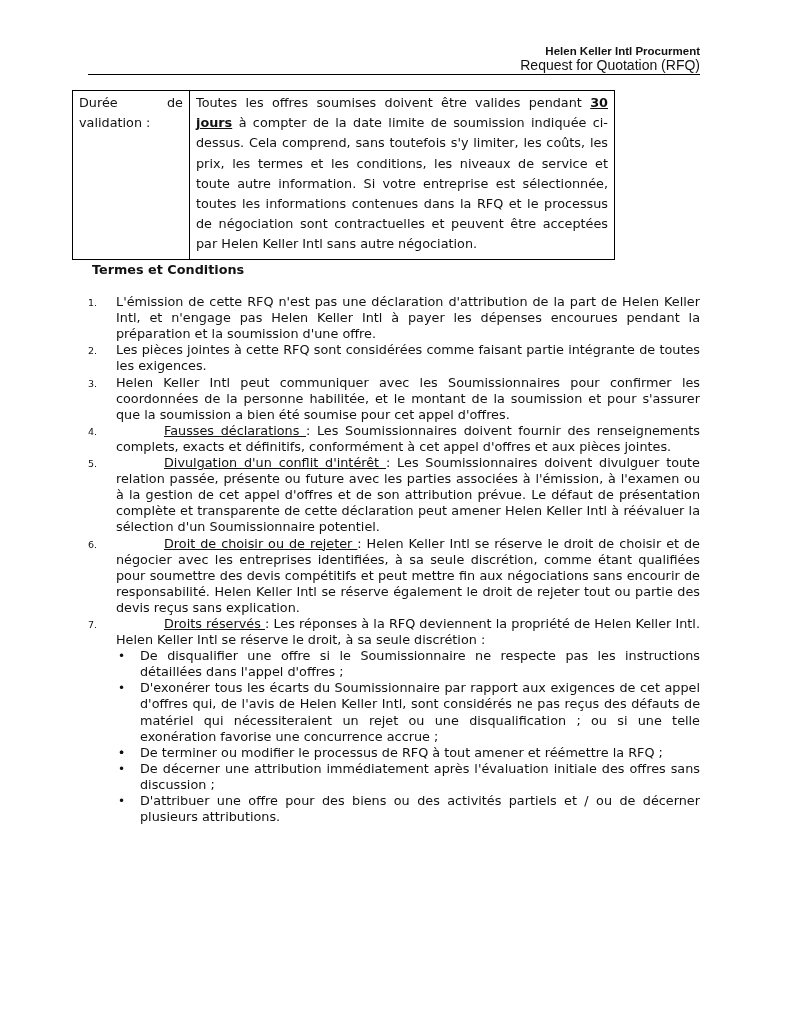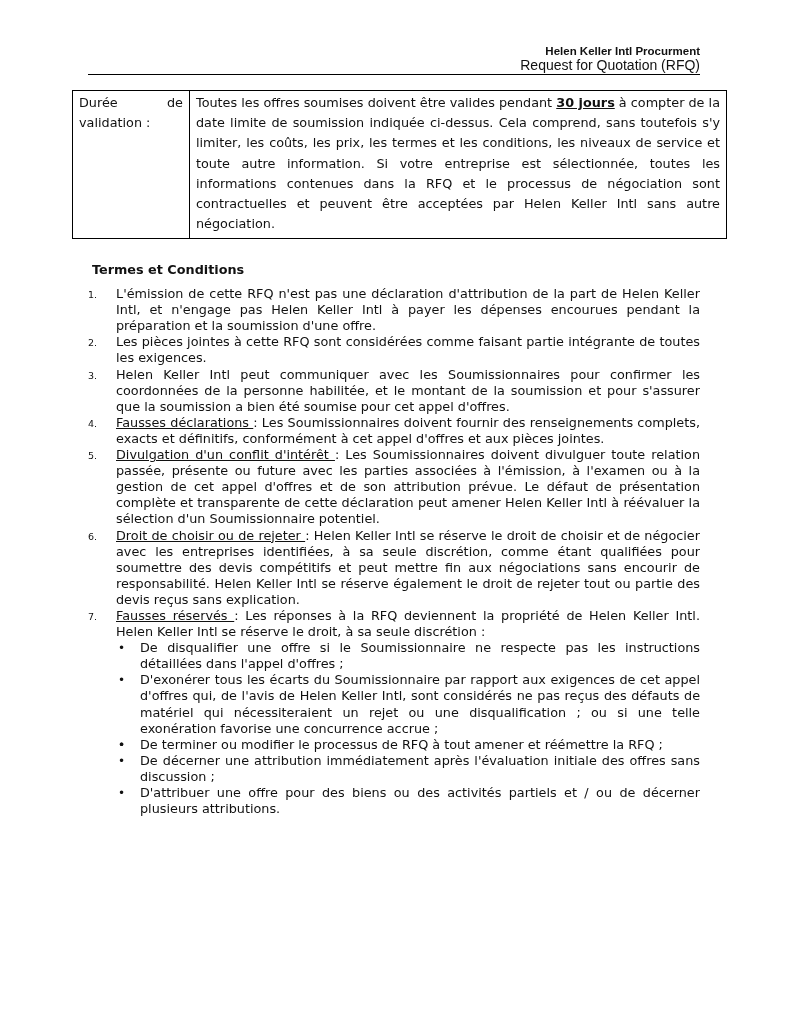--- a/index.html
+++ b/index.html
@@ -11,38 +11,38 @@
       position: absolute; left: 88px; top: 44px; width: 612px;
       text-align: right; font-family: Liberation Sans, sans-serif;
     }
     .header .org { font-weight: bold; font-size: 11.5px; line-height: 14px; }
     .header .doc { font-size: 14px; line-height: 14px; }
     .header-rule {
       position: absolute; left: 88px; top: 74px; width: 612px;
       border-top: 1px solid #000;
     }
     table.validity {
-      position: absolute; left: 72px; top: 90px; width: 655px;
+      position: absolute; left: 72px; top: 90px; width: 543px;
       border-collapse: collapse; font-size: 12.8px; line-height: 20.2px;
     }
     table.validity td { border: 1px solid #000; vertical-align: top; padding: 2px 6px 4px 6px; }
     td.label-cell { width: 104px; text-align: justify; text-align-last: justify; }
     td.label-cell span { display: block; text-align-last: left; }
     td.value-cell { text-align: justify; }
     .section {
       position: absolute; left: 92px; top: 262px; width: 608px;
       font-size: 12.8px; line-height: 16.1px;
     }
-    .section-title { font-weight: bold; margin-bottom: 8px; }
+    .section-title { font-weight: bold; margin-bottom: 16px; }
     ol.terms { margin: 0; padding: 0; list-style: none; }
     ol.terms > li { position: relative; padding-left: 24px; text-align: justify; }
     ol.terms > li .num {
       position: absolute; left: -4px; top: 1px; font-size: 9.5px; width: 18px; text-align: left;
     }
-    .u { text-decoration: underline; }
+    .u { text-decoration: underline; margin-left: 48px; }
     ul.rights { margin: 0; padding: 0; list-style: none; }
     ul.rights li { position: relative; padding-left: 24px; text-align: justify; }
     ul.rights li .bullet { position: absolute; left: 2px; top: 0; font-size: 12px; }
     b.strong { font-weight: bold; text-decoration: underline; }
   </style>
 </head>
 <body>
 
 <div class="header">
   <div class="org">Helen Keller Intl Procurment</div>
@@ -84,21 +84,21 @@
     <li>
       <span class="num">5.</span>
       <span class="u">Divulgation d'un conflit d'intérêt </span><span>: Les Soumissionnaires doivent divulguer toute relation passée, présente ou future avec les parties associées à l'émission, à l'examen ou à la gestion de cet appel d'offres et de son attribution prévue. Le défaut de présentation complète et transparente de cette déclaration peut amener Helen Keller Intl à réévaluer la sélection d'un Soumissionnaire potentiel.</span>
     </li>
     <li>
       <span class="num">6.</span>
       <span class="u">Droit de choisir ou de rejeter </span><span>: Helen Keller Intl se réserve le droit de choisir et de négocier avec les entreprises identifiées, à sa seule discrétion, comme étant qualifiées pour soumettre des devis compétitifs et peut mettre fin aux négociations sans encourir de responsabilité. Helen Keller Intl se réserve également le droit de rejeter tout ou partie des devis reçus sans explication.</span>
     </li>
     <li>
       <span class="num">7.</span>
-      <span class="u">Fausses réservés </span><span>: Les réponses à la RFQ deviennent la propriété de Helen Keller Intl. Helen Keller Intl se réserve le droit, à sa seule discrétion :</span>
+      <span class="u">Droits réservés </span><span>: Les réponses à la RFQ deviennent la propriété de Helen Keller Intl. Helen Keller Intl se réserve le droit, à sa seule discrétion :</span>
       <ul class="rights">
         <li><span class="bullet">•</span><span>De disqualifier une offre si le Soumissionnaire ne respecte pas les instructions détaillées dans l'appel d'offres ;</span></li>
         <li><span class="bullet">•</span><span>D'exonérer tous les écarts du Soumissionnaire par rapport aux exigences de cet appel d'offres qui, de l'avis de Helen Keller Intl, sont considérés ne pas reçus des défauts de matériel qui nécessiteraient un rejet ou une disqualification ; ou si une telle exonération favorise une concurrence accrue ;</span></li>
         <li><span class="bullet">•</span></li>
         <li><span class="bullet">•</span><span>De terminer ou modifier le processus de RFQ à tout amener et réémettre la RFQ ;</span></li>
         <li><span class="bullet">•</span><span>De décerner une attribution immédiatement après l'évaluation initiale des offres sans discussion ;</span></li>
         <li><span class="bullet">•</span><span>D'attribuer une offre pour des biens ou des activités partiels et / ou de décerner plusieurs attributions.</span></li>
       </ul>
     </li>
   </ol>

